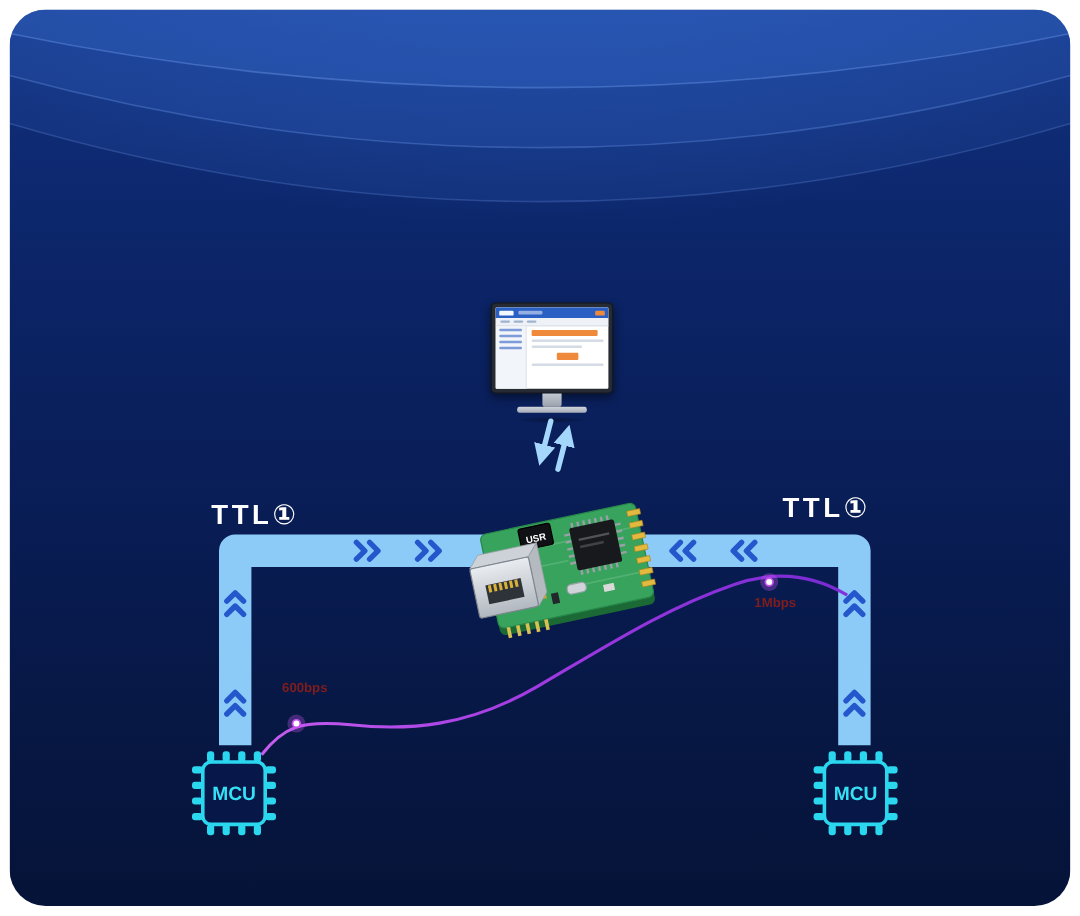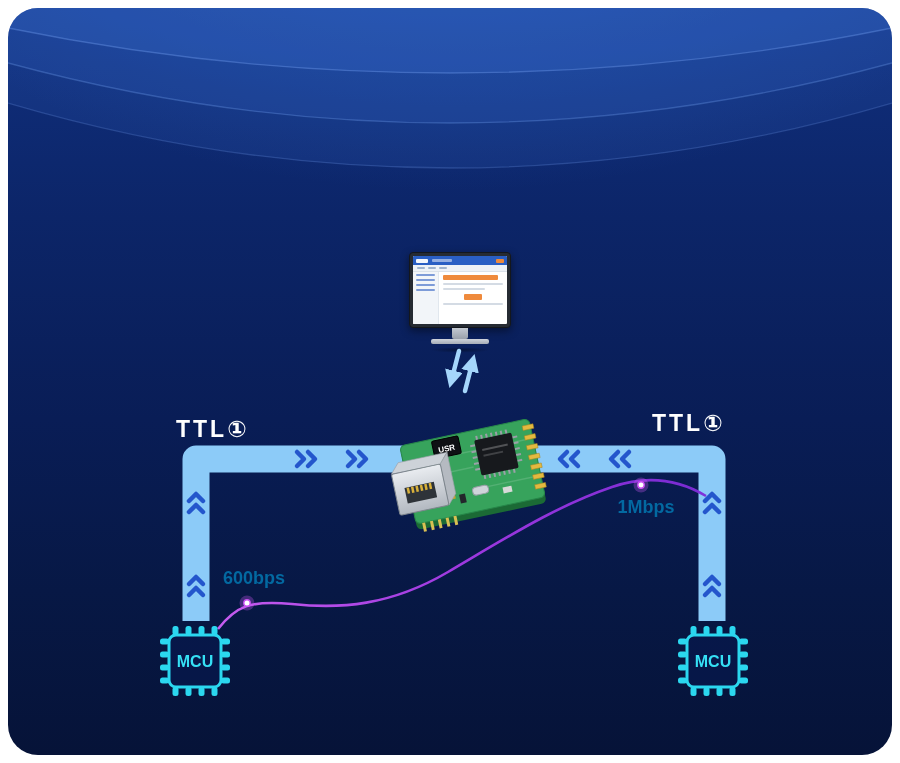--- a/index.html
+++ b/index.html
@@ -9,21 +9,21 @@
     background:
       radial-gradient(130% 90% at 50% -25%, rgba(45,100,205,0.55), rgba(45,100,205,0) 55%),
       linear-gradient(180deg,#10307f 0%,#0c2568 28%,#091d56 55%,#071845 78%,#061338 100%);}
   .waves{position:absolute;left:0;top:0;width:100%;height:300px;}
   .overlay{position:absolute;left:0;top:0;width:900px;height:763px;pointer-events:none;}
 
   .ttl-label{position:absolute;color:#ffffff;font-size:23px;font-weight:800;letter-spacing:3px;}
   .ttl-left{left:176px;top:416px;}
   .ttl-right{left:652px;top:410px;}
 
-  .speed-label{position:absolute;width:80px;text-align:center;color:#0369a1;font-size:18px;font-weight:600;}
+  .speed-label{position:absolute;width:80px;text-align:center;color:#7f1d1d;font-size:11px;font-weight:600;}
   .speed-low{left:214px;top:568px;}
   .speed-high{left:606px;top:497px;}
 
   .mcu{position:absolute;width:80px;height:80px;}
   .mcu-left{left:155px;top:621px;}
   .mcu-right{left:673px;top:621px;}
 
   .module{position:absolute;left:381px;top:390px;width:178px;height:168px;}
   .sync{position:absolute;left:432px;top:346px;width:60px;height:50px;}
 

